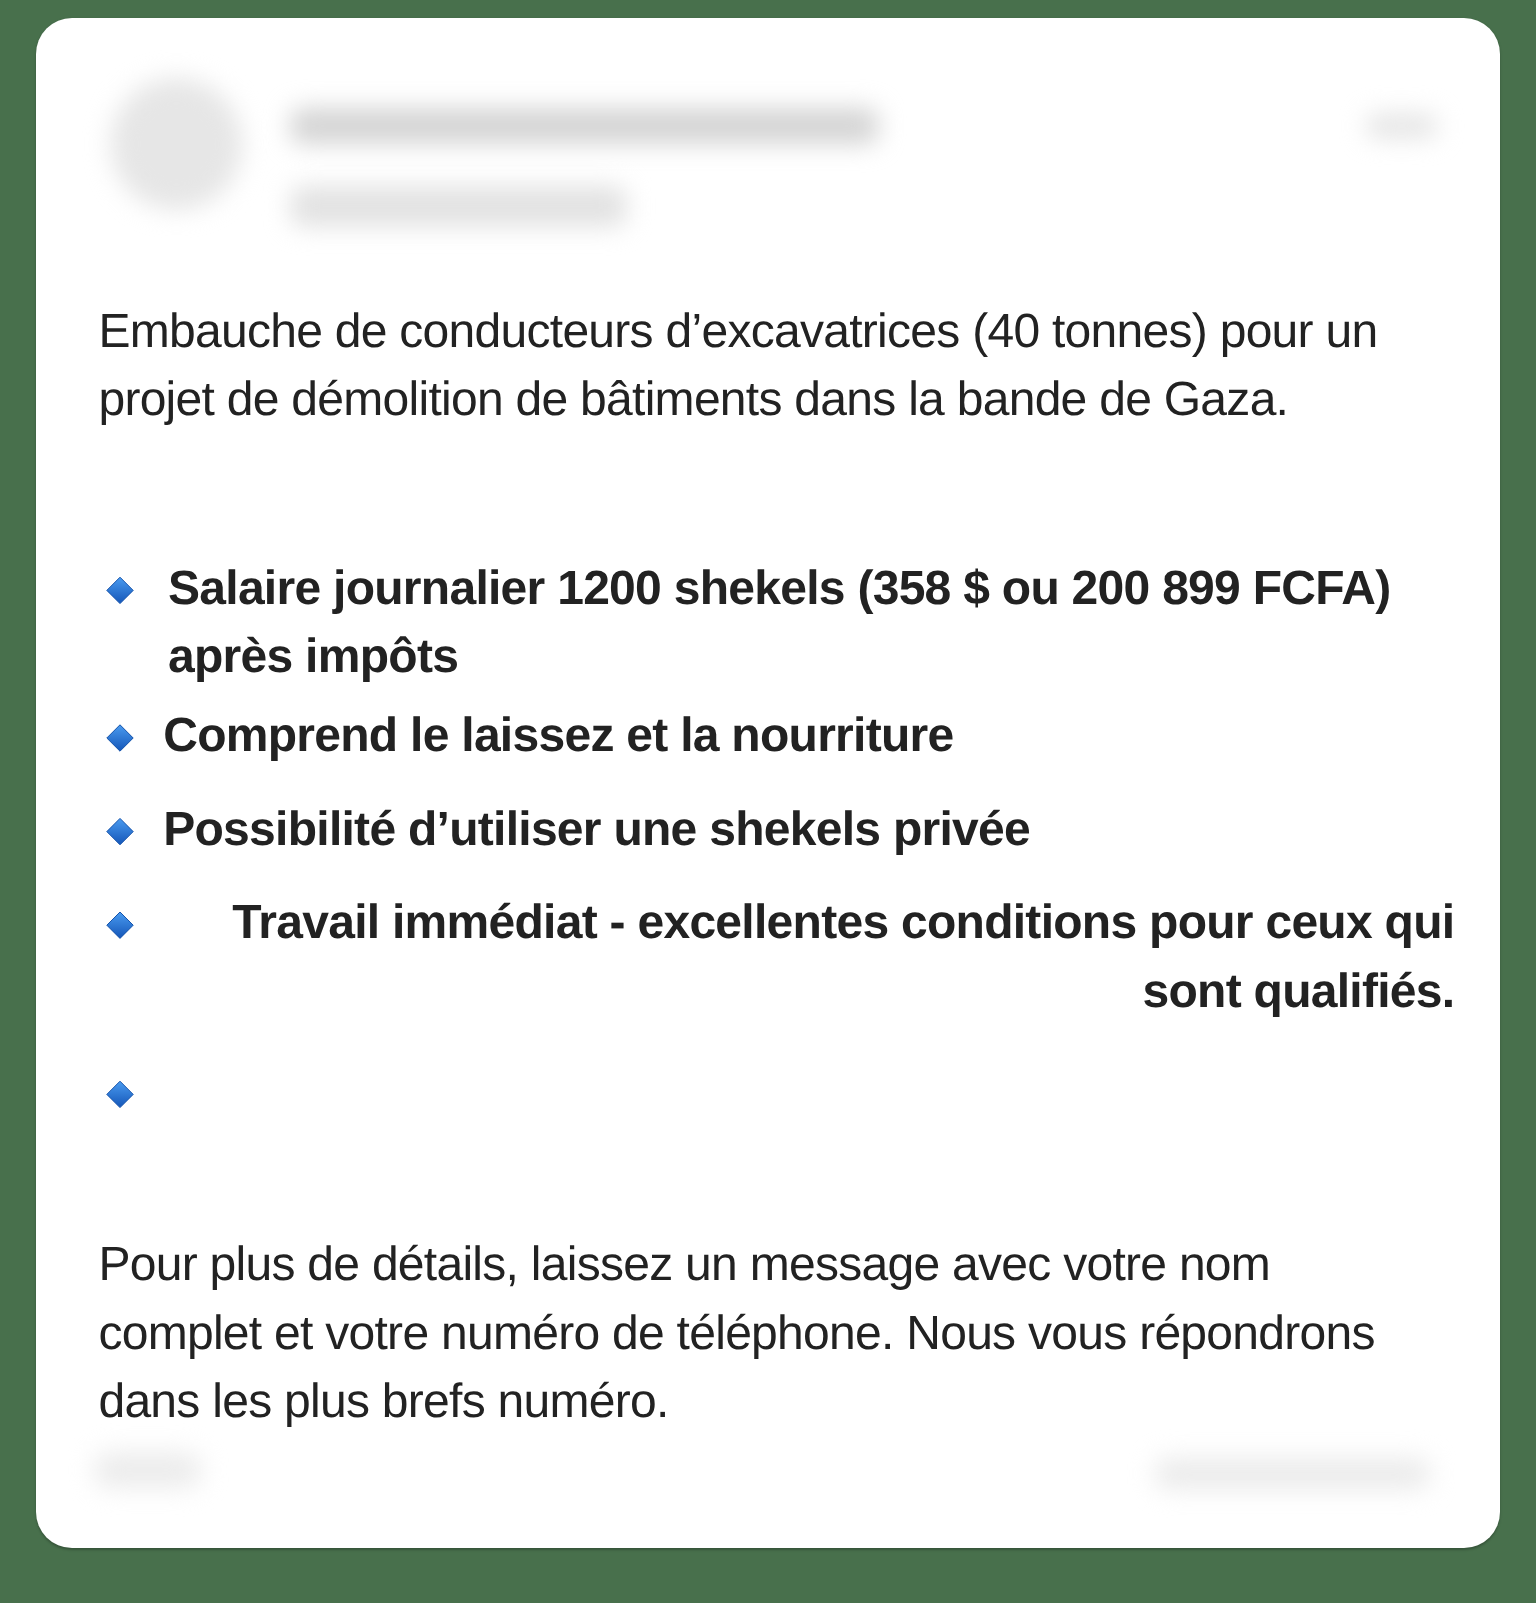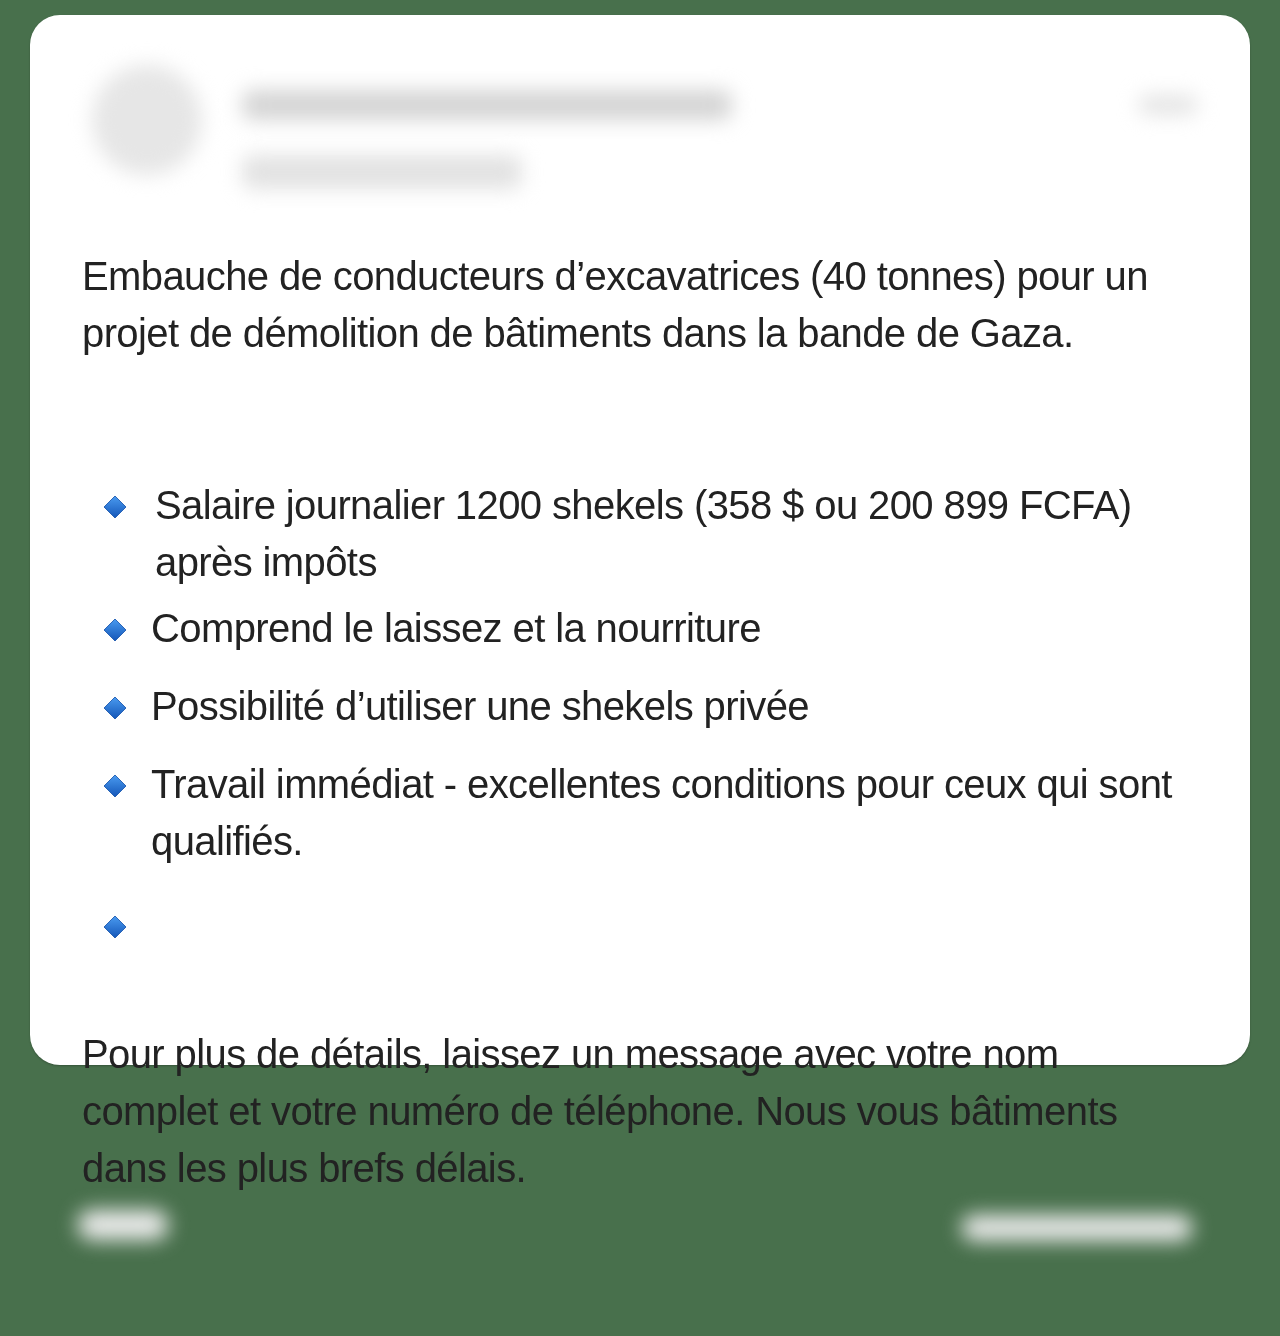--- a/index.html
+++ b/index.html
@@ -12,21 +12,21 @@
       background: #48704c;
       position: relative;
       overflow: hidden;
       font-family: "Liberation Sans", "DejaVu Sans", sans-serif;
     }
     .card {
       position: absolute;
       left: 30px;
       top: 15px;
       width: 1220px;
-      height: 1050px;
+      height: 1275px;
       background: #ffffff;
       border-radius: 30px;
       box-shadow: 0 1px 2px rgba(0,0,0,0.25);
     }
     
     .blur {
       position: absolute;
       filter: blur(10px);
     }
     .avatar {
@@ -88,36 +88,37 @@
     .intro {
       left: 52px;
       top: 233px;
       width: 1120px;
     }
     .bullets {
       position: absolute;
       left: 52px;
       top: 447px;
       width: 1130px;
-      margin: 15px;
+      margin: 0;
       padding: 0;
       list-style: none;
+      font-weight: bold;
     }
     .bullet {
       position: relative;
       padding-left: 54px;
       color: #222222;
       font-size: 40px;
       line-height: 57px;
       letter-spacing: -0.6px;
     }
     .bullet.b0 { padding-left: 58px; margin-bottom: 9px; }
     .bullet.b1 { margin-bottom: 21px; }
     .bullet.b2 { margin-bottom: 21px; }
-    .bullet.b3 { margin-bottom: 27px; }
+    .bullet.b3 { margin-bottom: 27px; text-align: right; }
     .diamond {
       position: absolute;
       left: 6px;
       top: 18px;
       width: 24px;
       height: 24px;
     }
     .closing {
       left: 52px;
       top: 1011px;
@@ -167,17 +168,17 @@
       </svg>
       <span>Travail immédiat - excellentes conditions pour ceux qui sont qualifiés.</span>
     </li>
     <li class="bullet b4">
       <svg class="diamond" viewBox="0 0 24 24">
         <polygon points="12,1 23,12 12,23 1,12" fill="url(#dg0)" stroke="#0f4ea8" stroke-width="0.8"></polygon>
       </svg>
     </li>
   </ul>
 
-  <div class="text closing">Pour plus de détails, laissez un message avec votre nom complet et votre numéro de téléphone. Nous vous bâtiments dans les plus brefs délais.</div>
+  <div class="text closing">Pour plus de détails, laissez un message avec votre nom complet et votre numéro de téléphone. Nous vous répondrons dans les plus brefs numéro.</div>
 
   <div class="blur reactions"></div>
   <div class="blur comments-count"></div>
 </div>
 
 </body></html>

